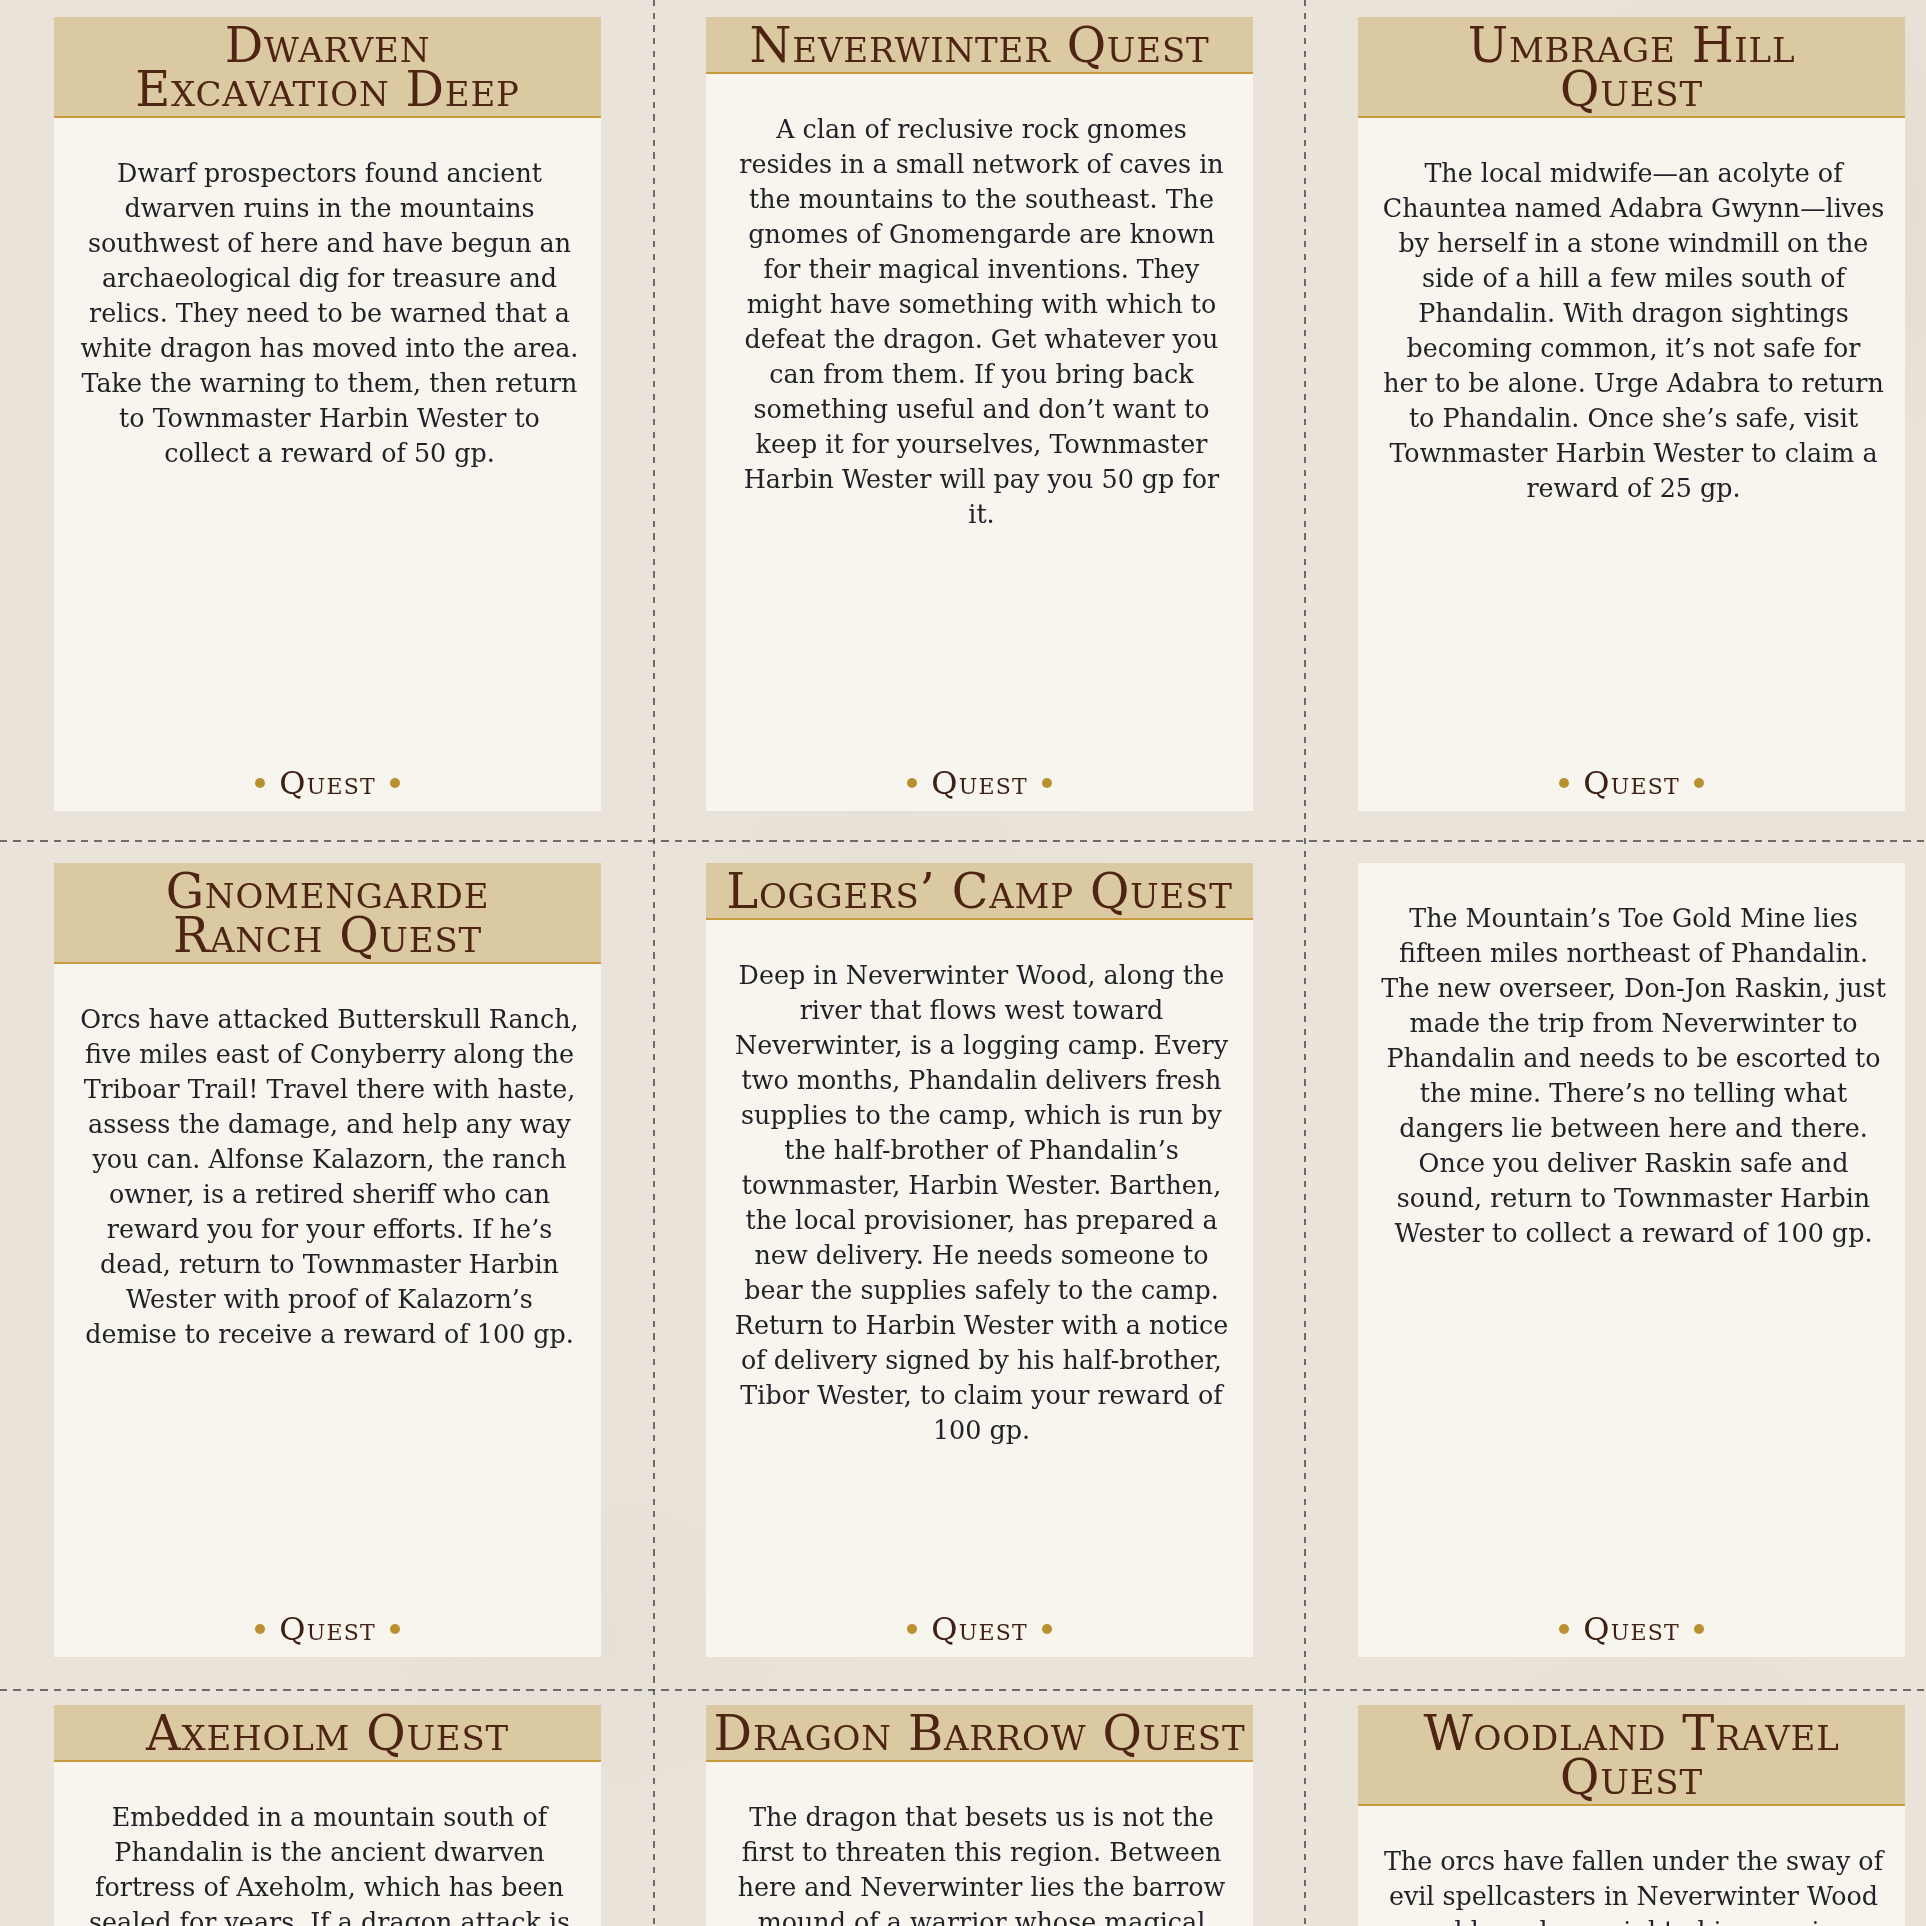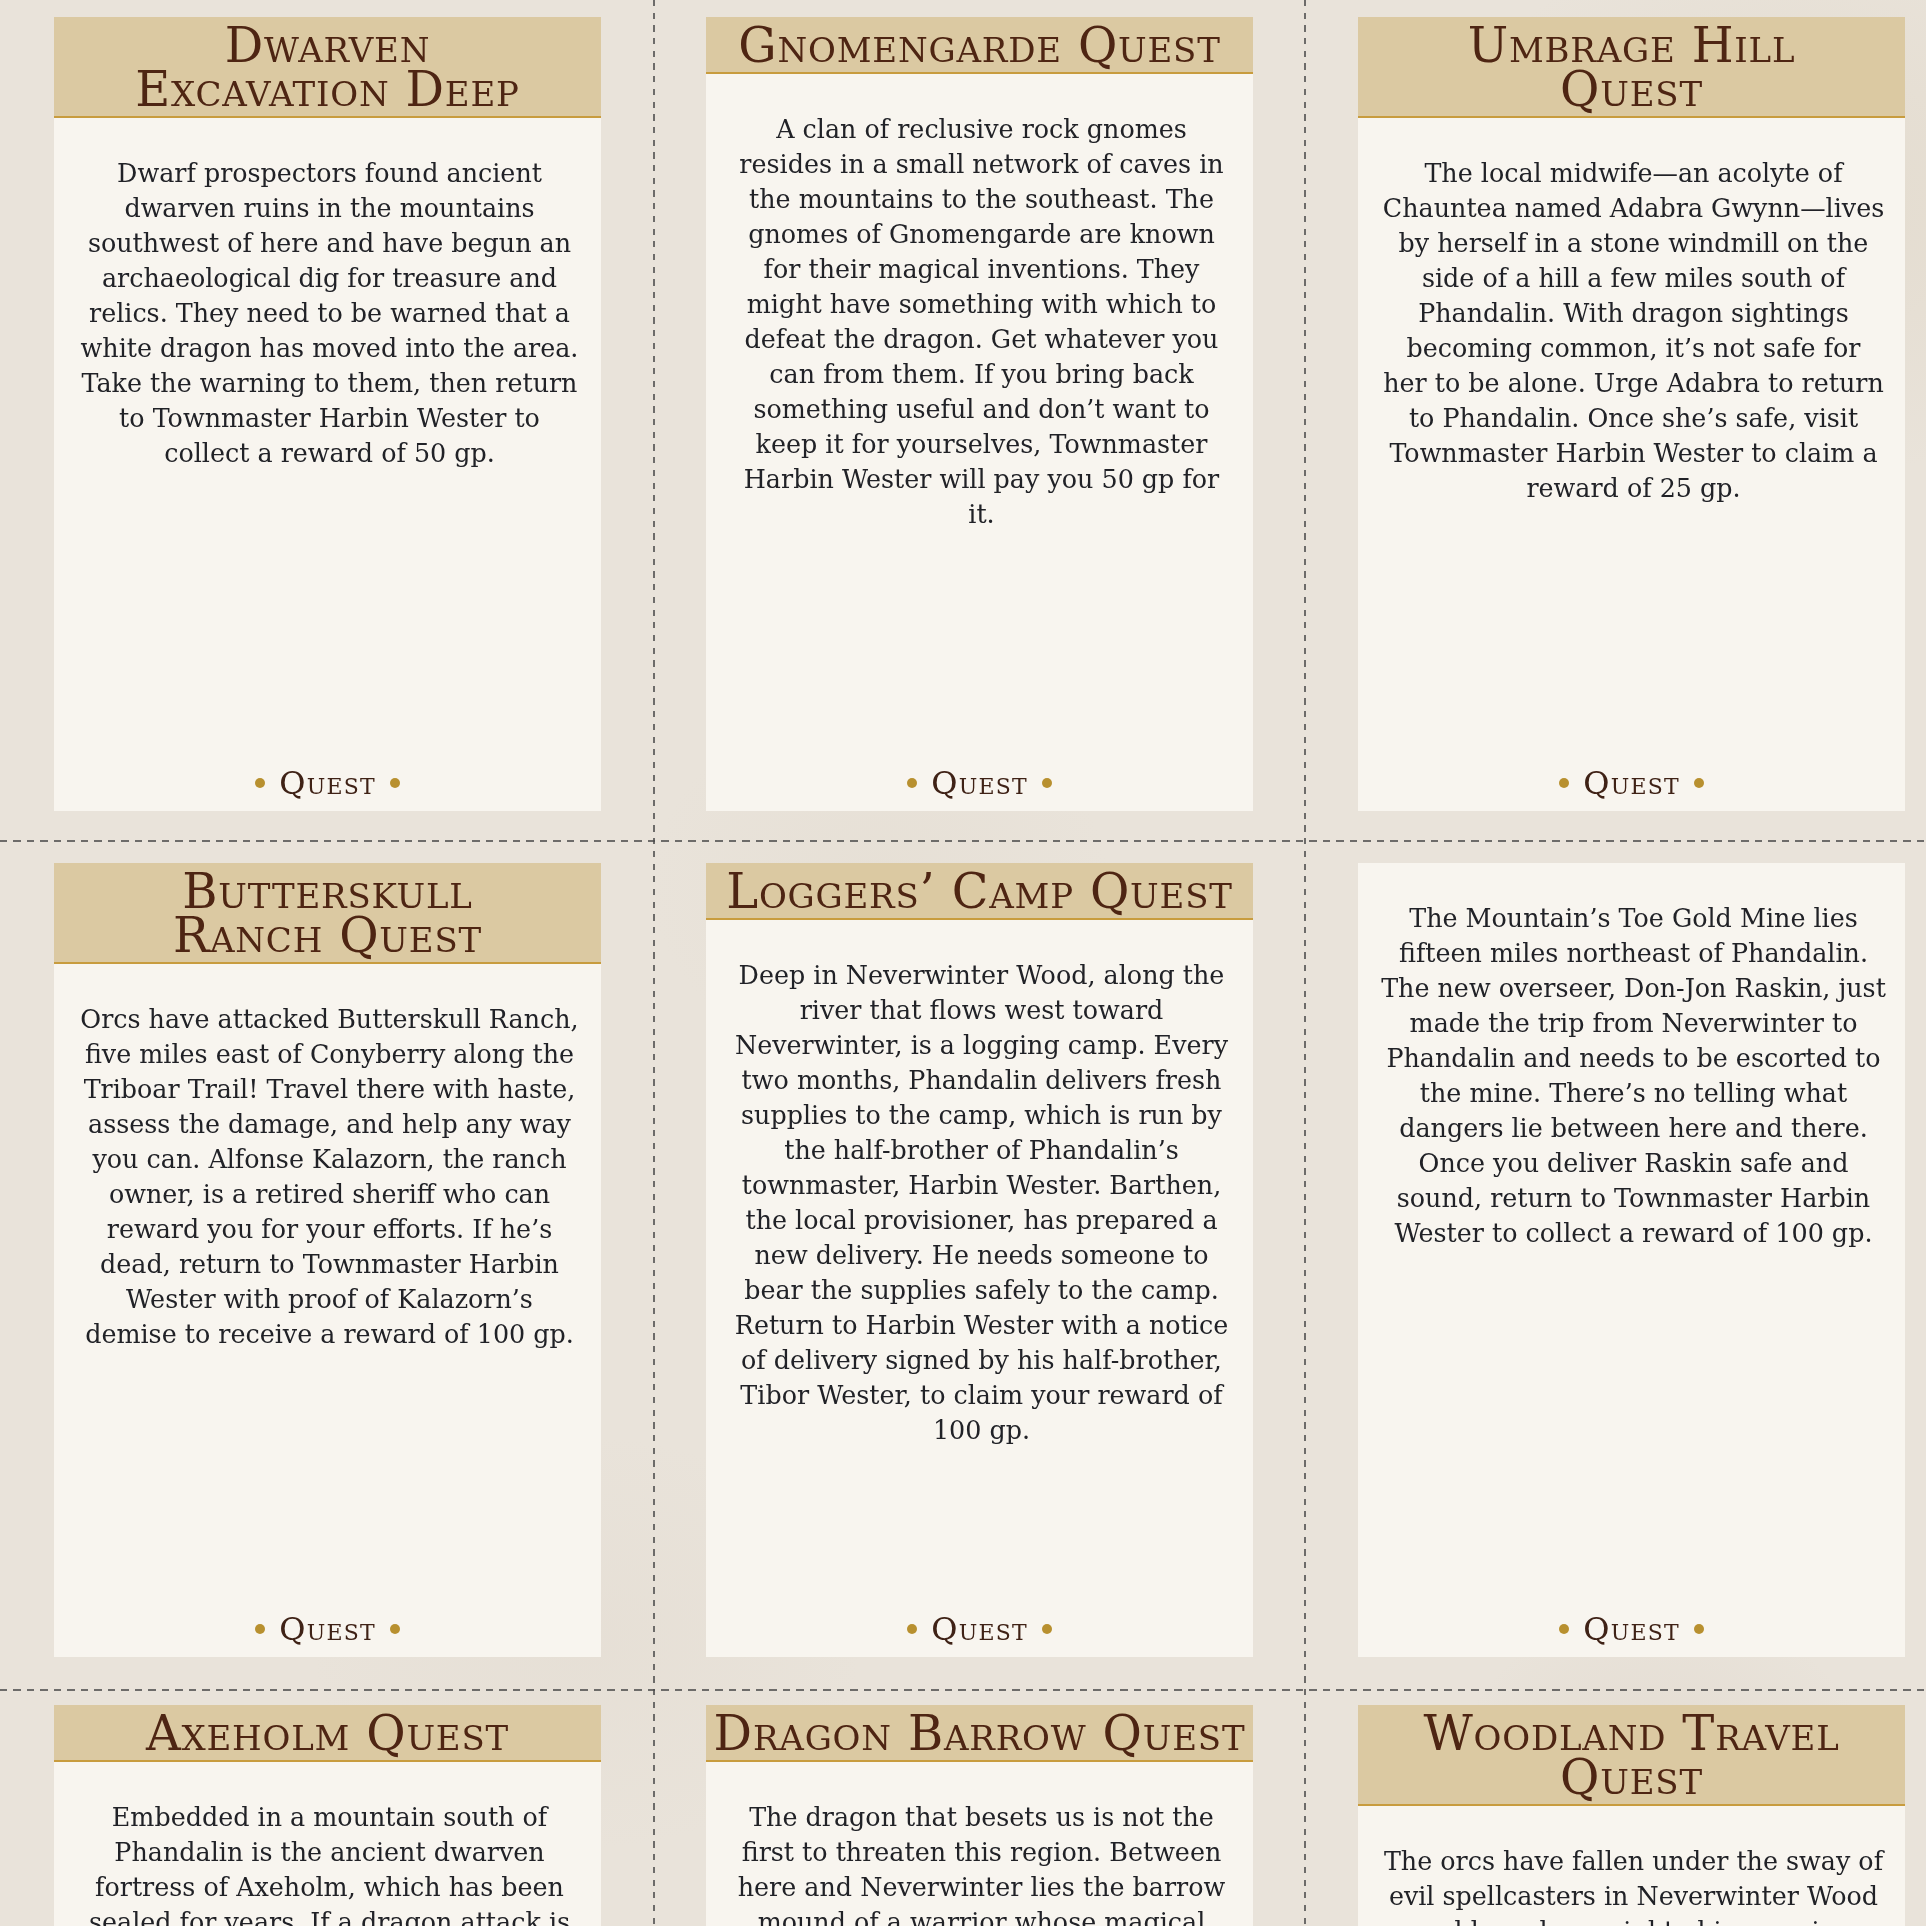--- a/index.html
+++ b/index.html
@@ -97,21 +97,21 @@
     <footer class="foot">
       <span class="dot"></span>
       <span class="flabel">Quest</span>
       <span class="dot"></span>
     </footer>
   </section>
 
   <section class="card col2 row1">
     <header class="hdr">
       <h2>
-          <span class="tl">Gnomengarde Quest</span>
+          <span class="tl">Neverwinter Quest</span>
         </h2>
     </header>
     <div class="btext"><span>A clan of reclusive rock gnomes resides in a small network of caves in the mountains to the southeast. The gnomes of Gnomengarde are known for their magical inventions. They might have something with which to defeat the dragon. Get whatever you can from them. If you bring back something useful and don’t want to keep it for yourselves, Townmaster Harbin Wester will pay you 50 gp for it.</span></div>
     <footer class="foot">
       <span class="dot"></span>
       <span class="flabel">Quest</span>
       <span class="dot"></span>
     </footer>
   </section>
 
@@ -126,21 +126,21 @@
     <footer class="foot">
       <span class="dot"></span>
       <span class="flabel">Quest</span>
       <span class="dot"></span>
     </footer>
   </section>
 
   <section class="card col1 row2">
     <header class="hdr">
       <h2>
-          <span class="tl">Butterskull</span>
+          <span class="tl">Gnomengarde</span>
           <span class="tl">Ranch Quest</span>
         </h2>
     </header>
     <div class="btext"><span>Orcs have attacked Butterskull Ranch, five miles east of Conyberry along the Triboar Trail! Travel there with haste, assess the damage, and help any way you can. Alfonse Kalazorn, the ranch owner, is a retired sheriff who can reward you for your efforts. If he’s dead, return to Townmaster Harbin Wester with proof of Kalazorn’s demise to receive a reward of 100 gp.</span></div>
     <footer class="foot">
       <span class="dot"></span>
       <span class="flabel">Quest</span>
       <span class="dot"></span>
     </footer>
   </section>

